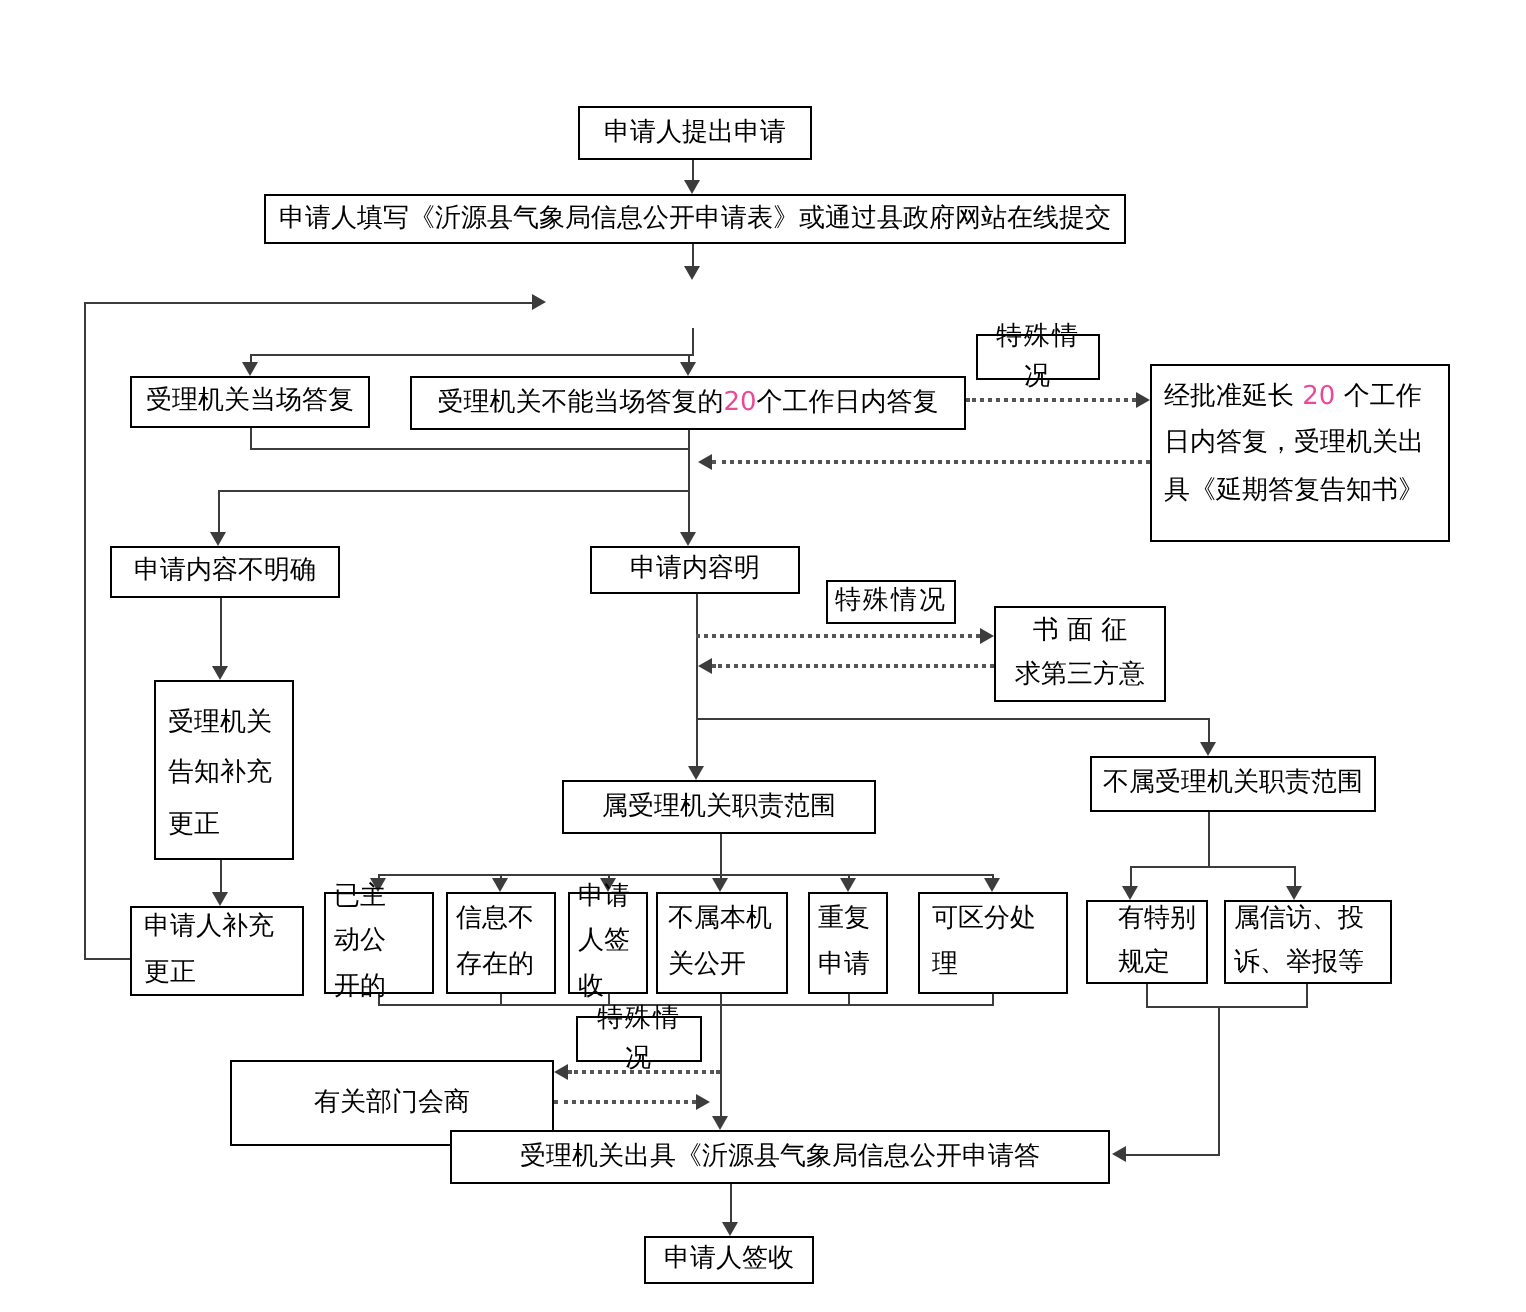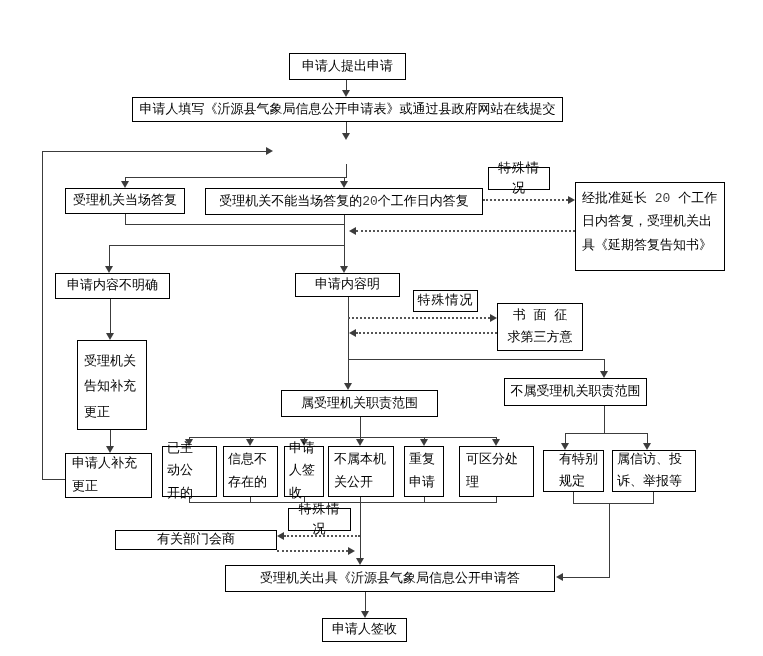--- a/index.html
+++ b/index.html
@@ -5,26 +5,26 @@
   html,body { margin:0; padding:0; background:#fff; }
   #stage {
     position:relative; width:763px; height:656px; background:#ffffff;
     font-family:"DejaVu Sans", sans-serif; color:#000; overflow:hidden;
   }
   .box {
     position:absolute; box-sizing:border-box; z-index:2;
     border:1px solid #000; background:#fff;
     font-size:13px; line-height:1.5;
     display:flex; align-items:center; justify-content:center;
-    text-align:center; padding:0 3px;font-family:Liberation Mono, monospace;
+    text-align:center; padding:0 3px;
   }
   .c-left { justify-content:flex-start; text-align:left; padding-left:6px; padding-right:6px; }
   .c-top  { align-items:flex-start; }
   .lbl { font-size:13px; letter-spacing:1px; }
-  .rn { color:#404040; }
+  .rn { color:#ec4899; }
   .hl,.vl { position:absolute; background:#3c3c3c; z-index:1; }
   .hl { height:1px; } .vl { width:1px; }
   .dh { position:absolute; height:0; border-top:2px dotted #555; z-index:1; }
   .ah-d { position:absolute; width:0; height:0; z-index:1;
           border-left:4px solid transparent; border-right:4px solid transparent; border-top:7px solid #3c3c3c; }
   .ah-r { position:absolute; width:0; height:0; z-index:1;
           border-top:4px solid transparent; border-bottom:4px solid transparent; border-left:7px solid #3c3c3c; }
   .ah-l { position:absolute; width:0; height:0; z-index:1;
           border-top:4px solid transparent; border-bottom:4px solid transparent; border-right:7px solid #3c3c3c; }
 </style>
@@ -62,35 +62,35 @@
 
   <div class="box" style="left:497px;top:303px;width:86px;height:48px;line-height:1.7;flex-direction:column">
     <div>书 面 征</div>
     <div>求第三方意</div>
   </div>
 
   <div class="box c-left" style="left:65px;top:453px;width:87px;height:45px;line-height:1.7">申请人补充更正</div>
 
   <div class="box" style="left:281px;top:390px;width:157px;height:27px">属受理机关职责范围</div>
 
-  <div class="box" style="left:504px;top:378px;width:143px;height:28px">不属受理机关职责范围</div>
+  <div class="box" style="left:545px;top:378px;width:143px;height:28px">不属受理机关职责范围</div>
 
   <div class="box c-left" style="left:162px;top:446px;width:55px;height:51px;line-height:1.7;padding-left:4px;padding-right:20px">已主动公开的</div>
   <div class="box c-left" style="left:223px;top:446px;width:55px;height:51px;line-height:1.7;padding-left:4px;padding-right:4px">信息不存在的</div>
   <div class="box c-left" style="left:284px;top:446px;width:40px;height:51px;line-height:1.7;padding-left:4px;padding-right:4px">申请人签收</div>
   <div class="box c-left" style="left:328px;top:446px;width:66px;height:51px;line-height:1.7;padding-left:5px;padding-right:5px">不属本机关公开</div>
   <div class="box c-left" style="left:404px;top:446px;width:40px;height:51px;line-height:1.7;padding-left:4px;padding-right:4px">重复申请</div>
   <div class="box c-left" style="left:459px;top:446px;width:75px;height:51px;line-height:1.7;padding-left:6px;padding-right:6px">可区分处理</div>
 
   <div class="box c-left" style="left:543px;top:450px;width:61px;height:42px;line-height:1.7;padding-left:15px;padding-right:5px">有特别规定</div>
   <div class="box c-left" style="left:612px;top:450px;width:84px;height:42px;line-height:1.7;padding-left:4px;padding-right:4px">属信访、投诉、举报等</div>
 
   <div class="box lbl" style="left:288px;top:508px;width:63px;height:23px">特殊情况</div>
 
-  <div class="box" style="left:115px;top:530px;width:162px;height:20px">有关部门会商</div>
+  <div class="box" style="left:115px;top:530px;width:162px;height:43px">有关部门会商</div>
 
   <div class="box" style="left:225px;top:565px;width:330px;height:27px">受理机关出具《沂源县气象局信息公开申请答</div>
 
   <div class="box" style="left:322px;top:618px;width:85px;height:24px">申请人签收</div>
 
 <div class="vl" style="left: 346px; top: 80px; height: 10px;"></div>
     <div class="ah-d" style="left: 342px; top: 90px;"></div>
     <div class="vl" style="left: 346px; top: 122px; height: 11px;"></div>
     <div class="ah-d" style="left: 342px; top: 133px;"></div>
     <div class="hl" style="left: 42px; top: 479px; width: 23px;"></div>

